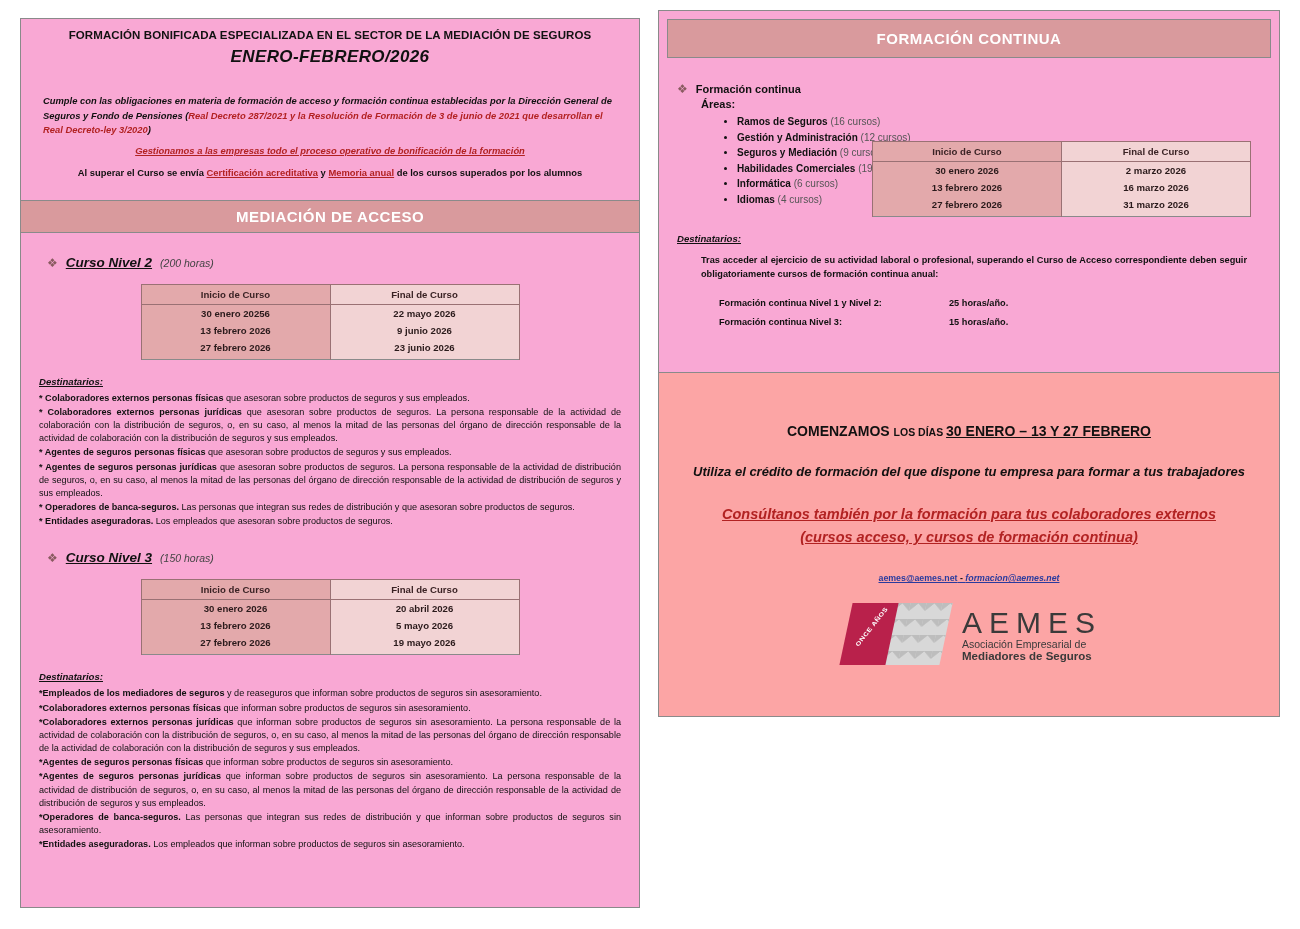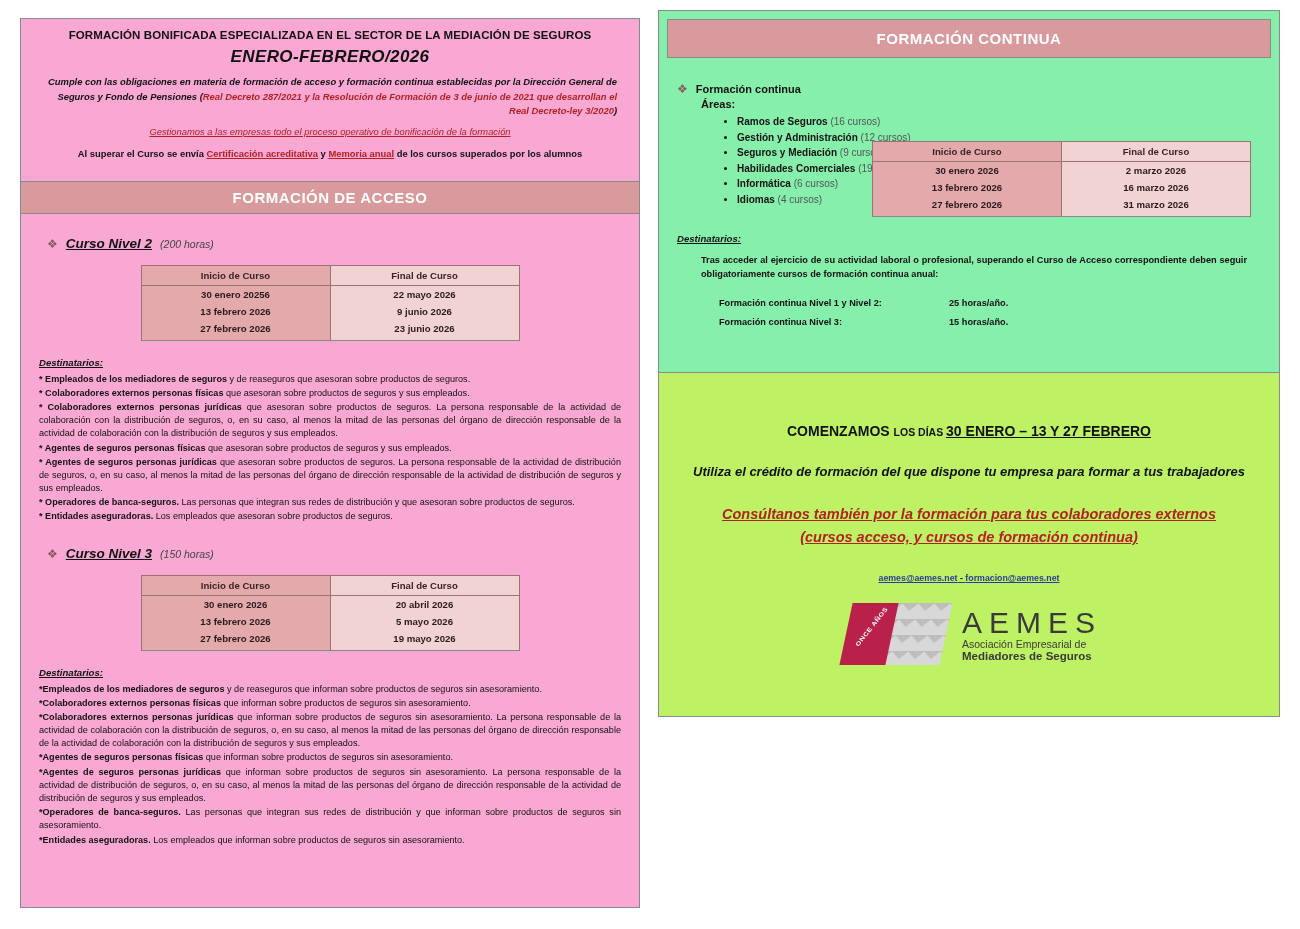--- a/index.html
+++ b/index.html
@@ -44,32 +44,32 @@
     color: #111111;
     margin-top: 6px;
     letter-spacing: 0.4px;
   }
   .lp-para {
     font-size: 9.4px;
     font-weight: bold;
     font-style: italic;
     color: #111111;
     line-height: 1.55;
-    margin-top: 8px;
-    text-align: right;
+    margin-top: 27px;
+    text-align: left;
     padding: 0 6px;
   }
   .red-ital {
     color: #b22222;
     font-style: italic;
     font-weight: bold;
   }
   .lp-para2 {
     font-size: 9.4px;
-    font-weight: normal;
+    font-weight: bold;
     font-style: italic;
     color: #b22222;
     text-decoration: underline;
     margin-top: 7px;
     text-align: center;
   }
   .lp-para3 {
     font-size: 9.4px;
     font-weight: bold;
     color: #111111;
@@ -173,21 +173,21 @@
   }
   .dest-item b { font-weight: bold; }
 
   
   .right-top {
     position: absolute;
     left: 658px;
     top: 10px;
     width: 622px;
     height: 444px;
-    background: #86efac;
+    background: #f9a8d4;
     border: 1px solid #8a8a8a;
     box-sizing: border-box;
   }
   .rt-band {
     background: #d99a9d;
     border-bottom: 1px solid #8a8a8a;
     text-align: center;
     padding: 10px 0;
     color: #ffffff;
     font-size: 15px;
@@ -259,21 +259,21 @@
     margin-bottom: 9px;
   }
   .rt-row .rlbl { width: 230px; }
 
   .right-bottom {
     position: absolute;
     left: 658px;
     top: 372px;
     width: 622px;
     height: 345px;
-    background: #bef264;
+    background: #fca5a5;
     border: 1px solid #8a8a8a;
     box-sizing: border-box;
     text-align: center;
   }
   .rb-l1 {
     margin-top: 50px;
     font-size: 14px;
     font-weight: bold;
     color: #111111;
   }
@@ -296,21 +296,21 @@
     line-height: 1.6;
   }
   .rb-mail {
     margin-top: 24px;
     font-size: 8.8px;
     font-weight: bold;
     color: #2a3b9e;
     text-decoration: underline;
   }
   .rb-mail .sep { color: #111111; text-decoration: none; font-weight: bold; }
-  .rb-mail .it { }
+  .rb-mail .it { font-style: italic; }
 
   
   .logo-wrap {
     margin-top: 18px;
     display: flex;
     justify-content: center;
     align-items: center;
   }
   .logo-mark {
     position: relative;
@@ -378,21 +378,21 @@
         <span>Cumple con las obligaciones en materia de formación de acceso y formación continua establecidas por la Dirección General de Seguros y Fondo de Pensiones (</span><span class="red-ital">Real Decreto 287/2021 y la Resolución de Formación de 3 de junio de 2021 que desarrollan el Real Decreto-ley 3/2020</span><span>)</span>
       </div>
 
       <div class="lp-para2">Gestionamos a las empresas todo el proceso operativo de bonificación de la formación</div>
 
       <div class="lp-para3">
         <span>Al superar el Curso se envía </span><span class="under-red">Certificación acreditativa</span><span> y </span><span class="under-red">Memoria anual</span><span> de los cursos superados por los alumnos</span>
       </div>
     </div>
 
-    <div class="band">FORMACIÓN DE ACCESO</div>
+    <div class="band">MEDIACIÓN DE ACCESO</div>
 
     <div class="lp-body">
 
       <div class="course-head">
         <span class="bullet-diamond">❖</span>
         <span class="course-name">Curso Nivel 2</span>
         <span class="course-hours">(200 horas)</span>
       </div>
 
       <table class="tbl">
@@ -413,21 +413,20 @@
           </tr>
           <tr>
             <td class="colA">27 febrero 2026</td>
             <td class="colB">23 junio 2026</td>
           </tr>
         </tbody>
       </table>
 
       <div class="dest-label">Destinatarios:</div>
       <div class="dest-list">
-        <div class="dest-item"><b>* Empleados de los mediadores de seguros</b><span> y de reaseguros que asesoran sobre productos de seguros.</span></div>
         <div class="dest-item"><b>* Colaboradores externos personas físicas</b><span> que asesoran sobre productos de seguros y sus empleados.</span></div>
         <div class="dest-item"><b>* Colaboradores externos personas jurídicas</b><span> que asesoran sobre productos de seguros. La persona responsable de la actividad de colaboración con la distribución de seguros, o, en su caso, al menos la mitad de las personas del órgano de dirección responsable de la actividad de colaboración con la distribución de seguros y sus empleados.</span></div>
         <div class="dest-item"><b>* Agentes de seguros personas físicas</b><span> que asesoran sobre productos de seguros y sus empleados.</span></div>
         <div class="dest-item"><b>* Agentes de seguros personas jurídicas</b><span> que asesoran sobre productos de seguros. La persona responsable de la actividad de distribución de seguros, o, en su caso, al menos la mitad de las personas del órgano de dirección responsable de la actividad de distribución de seguros y sus empleados.</span></div>
         <div class="dest-item"><b>* Operadores de banca-seguros.</b><span> Las personas que integran sus redes de distribución y que asesoran sobre productos de seguros.</span></div>
         <div class="dest-item"><b>* Entidades aseguradoras.</b><span> Los empleados que asesoran sobre productos de seguros.</span></div>
       </div>
 
       <div class="course-head">
         <span class="bullet-diamond">❖</span>

